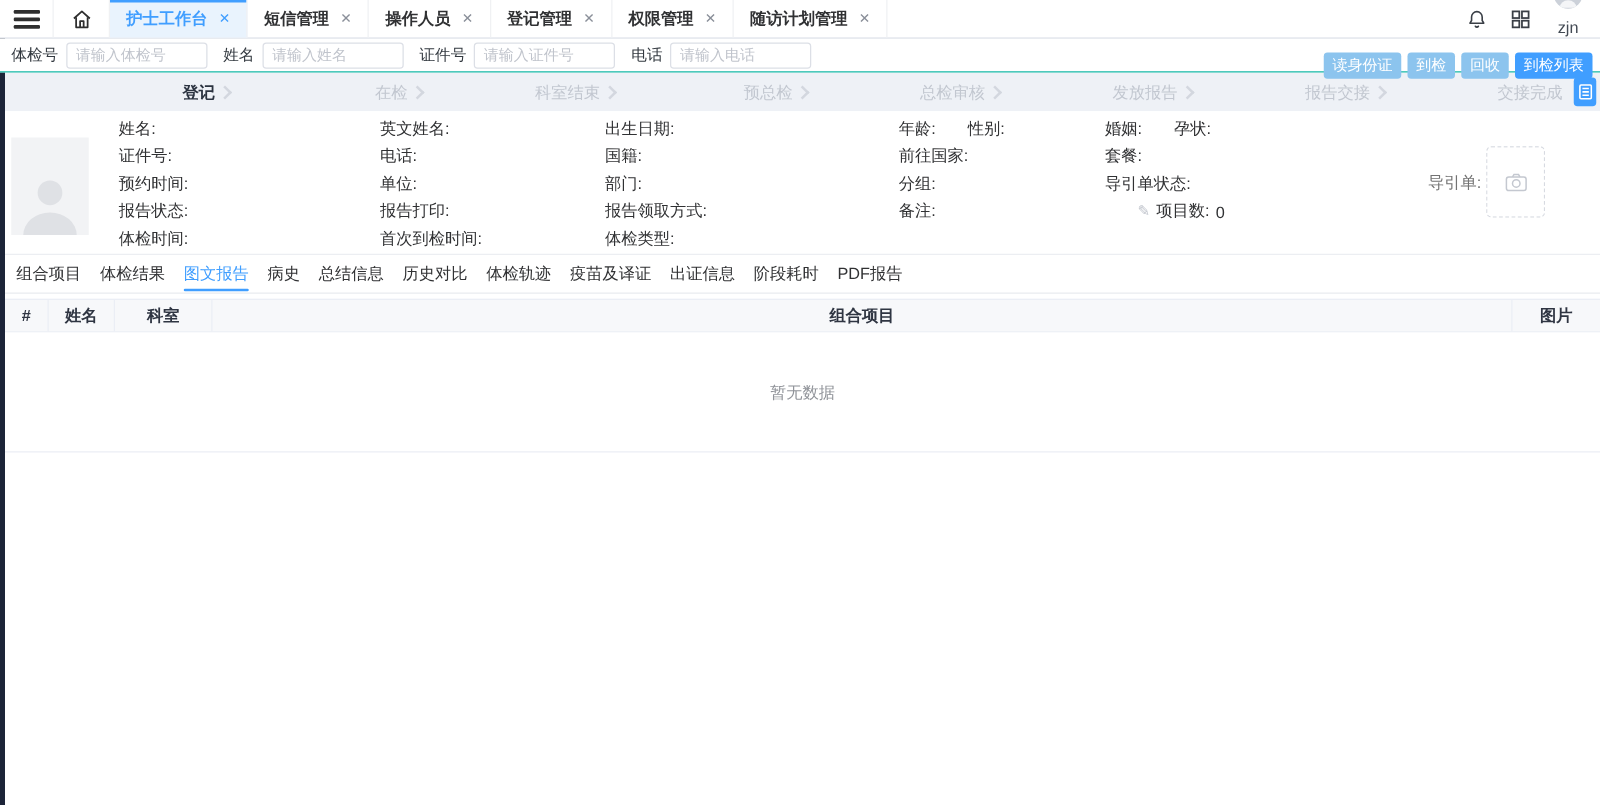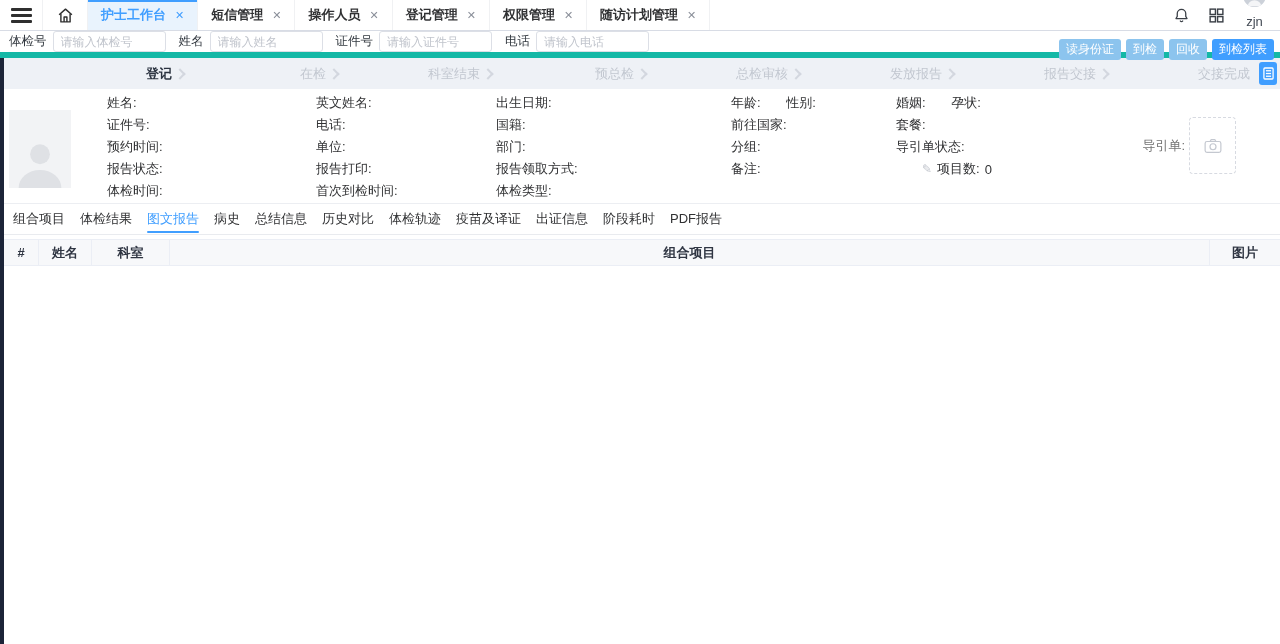--- a/index.html
+++ b/index.html
@@ -23,41 +23,41 @@
   .tab.active .close { color:#409eff; }
   .tab.active::before { content:""; position:absolute; top:0; left:0; right:0; height:2px; background:#409eff; }
   .topbar-right { margin-left:auto; display:flex; align-items:center; gap:18px; padding-right:14px; }
   .icon-btn { display:flex; align-items:center; justify-content:center; cursor:pointer; }
   .user-chip { display:flex; align-items:center; gap:7px; cursor:pointer;flex-direction:column; }
   .avatar { width:23px; height:23px; border-radius:50%; background:#ccd1d9; overflow:hidden; display:flex; align-items:flex-end; justify-content:center; }
   .user-name { font-size:13px; color:#434a54; }
   .caret { font-size:10px; color:#6b7280; }
 
   
-  .searchbar { height:27px; display:flex; align-items:center; padding:0 6px 0 9px; border-bottom:6px solid #14b8a6; background:#fff; position:relative; z-index:10; }
+  .searchbar { height:27px; display:flex; align-items:center; padding:0 6px 0 9px; border-bottom:1px solid #14b8a6; background:#fff; position:relative; z-index:10; }
   .sf { display:flex; align-items:center; margin-right:13px; }
   .sf label { font-size:12.5px; color:#32383f; margin-right:6px; white-space:nowrap; }
   .sf input { width:113px; height:21px; border:1px solid #dcdfe6; border-radius:3px; padding:0 7px; font-size:12px; color:#333; outline:none; font-family:inherit; }
   .sf input::placeholder { color:#c0c4cc; }
   .search-btns { margin-left:auto; display:flex; gap:5px;margin-top:16px; }
   .btn { height:21px; padding:0 7px; border:none; border-radius:3px; color:#fff; font-size:12px; cursor:pointer; font-family:inherit; white-space:nowrap; }
   .btn.light { background:#8cc4ee; }
   .btn.solid { background:#409eff; }
 
   
   .steps { height:31px; margin-left:4px; background:#eef1f6; display:flex; align-items:center; padding:0 30px; position:relative; }
   .step { flex:1; text-align:right; font-size:13px; color:#c2c7d0; white-space:nowrap; }
   .step.active { color:#2b3340; font-weight:bold; }
   .chev { width:8px; height:8px; border-top:2px solid #d3d7df; border-right:2px solid #d3d7df; transform:rotate(45deg); flex:none; margin:0 4px; }
   .steps-btn { position:absolute; right:3px; top:4px; width:18px; height:23px; background:#409eff; border-radius:3px; display:flex; align-items:center; justify-content:center; cursor:pointer; }
 
   
   .patient { margin-left:4px; height:115px; position:relative; background:#fff; border-bottom:1px solid #eceef2; }
   .photo { position:absolute; left:5px; top:21px; width:62px; height:78px; background:#f2f3f5; display:flex; align-items:flex-end; justify-content:center; overflow:hidden; }
-  .pgrid { position:absolute; left:103px; top:3px; display:grid; grid-template-columns:209px 180px 235px 165px 300px; grid-auto-rows:22px; align-items:center; font-size:13px; color:#303133; }
+  .pgrid { position:absolute; left:91px; top:3px; display:grid; grid-template-columns:209px 180px 235px 165px 300px; grid-auto-rows:22px; align-items:center; font-size:13px; color:#303133; }
   .cell { white-space:nowrap; }
   .cell .lbl2 { margin-left:22px; }
   .proj-cell { display:flex; align-items:center; gap:5px; padding-left:26px; color:#303133; }
   .pencil { color:#c0c4cc; font-size:12px; }
   .guide-label { position:absolute; right:95px; top:48px; font-size:13px; color:#737373; white-space:nowrap; }
   .guide-box { position:absolute; right:44px; top:28px; width:47px; height:57px; border:1px dashed #d7dae1; border-radius:4px; display:flex; align-items:center; justify-content:center; cursor:pointer; background:#fff; }
 
   
   .subtabs { margin-left:4px; height:31px; display:flex; align-items:stretch; gap:15px; padding:0 9px; border-bottom:1px solid #e9ebef; background:#fff; }
   .stab { font-size:13px; color:#303133; display:flex; align-items:center; position:relative; cursor:pointer; white-space:nowrap; }
@@ -274,13 +274,14 @@
 </div>
 
 <div class="table">
   <div class="thead">
     <div class="th th-idx">#</div>
     <div class="th th-name">姓名</div>
     <div class="th th-dept">科室</div>
     <div class="th th-combo">组合项目</div>
     <div class="th th-pic">图片</div>
   </div>
+  <div class="tbody-empty">暂无数据</div>
 </div>
 
 </body></html>

